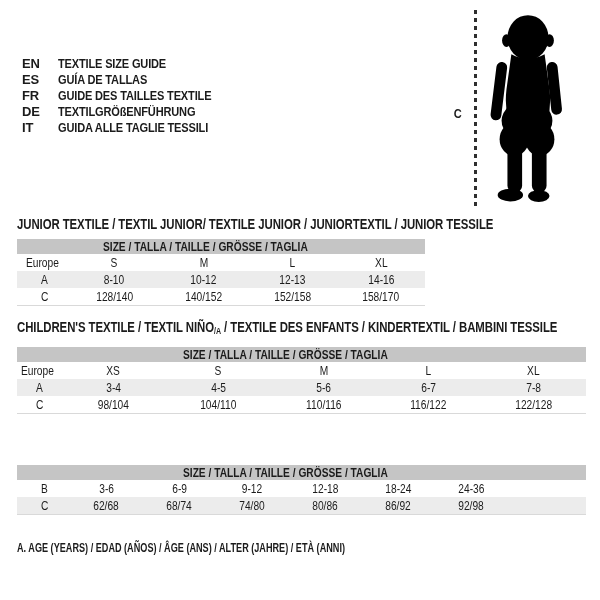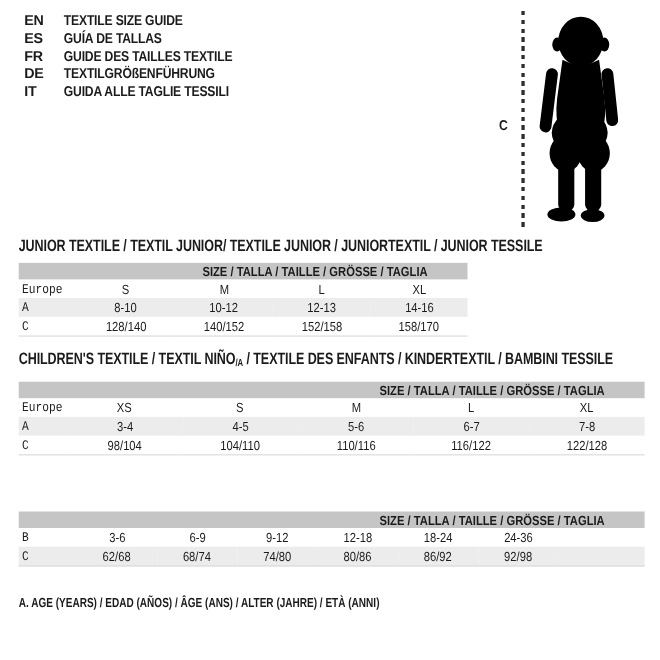--- a/index.html
+++ b/index.html
@@ -9,21 +9,21 @@
   .abs { position:absolute; }
 
   
   .sx85, .sx76 { display:inline-block; white-space:nowrap; transform-origin:0 50%; }
   .sx85 { transform:scaleX(0.85); }
   .sx76 { transform:scaleX(0.76); }
   .oc   { transform-origin:50% 50% !important; }
 
   
   .lang-row { position:absolute; left:22px; height:16px; line-height:16px;
-              font-size:13px; font-weight:700; letter-spacing:-0.2px; }
+              font-size:13px; font-weight:700; letter-spacing:-0.2px;margin-top:45px; }
   .lang-code { display:inline-block; width:36px; }
 
   
   .measure-line { position:absolute; left:474px; top:10px; width:3px; height:198px;
                   background:repeating-linear-gradient(to bottom, #2e2e2e 0 4px, transparent 4px 8px); }
   .measure-label { position:absolute; left:450px; top:106px; width:18px; text-align:center;
                    font-size:13px; font-weight:700; }
   .baby { position:absolute; left:483px; top:10px; }
 
   
@@ -31,24 +31,24 @@
              line-height:15px; letter-spacing:-0.1px; }
   .notes { position:absolute; left:17px; top:540px; font-size:12px; font-weight:700;
            line-height:16px; }
   sub.small { font-size:0.62em; vertical-align:-0.18em; }
 
   
   table.size-table { position:absolute; left:17px; border-collapse:collapse;
                      table-layout:fixed; font-size:12px;
                      border-bottom:1px solid #d9d9d9; }
   table.size-table th { background:#c5c5c5; height:15px; font-weight:700;
-                        text-align:right; padding:0 0 0 4px; font-size:12px; }
+                        text-align:center; padding:0 0 0 4px; font-size:12px; }
   table.size-table td { height:17px; padding:0; text-align:center; vertical-align:middle;
                         font-weight:400; }
-  table.size-table td.lbl { text-align:left; padding-left:3px;font-family:Liberation Mono, monospace; }
+  table.size-table td.lbl { text-align:center; padding-left:3px; }
   tr.alt td { background:#ececec; }
   .t1 { top:239px; width:408px; }
   .t2 { top:347px; width:569px; }
   .t3 { top:465px; width:569px; }
 </style>
 </head>
 <body>
 
 <div>
   <div class="lang-row" style="top:11px">

